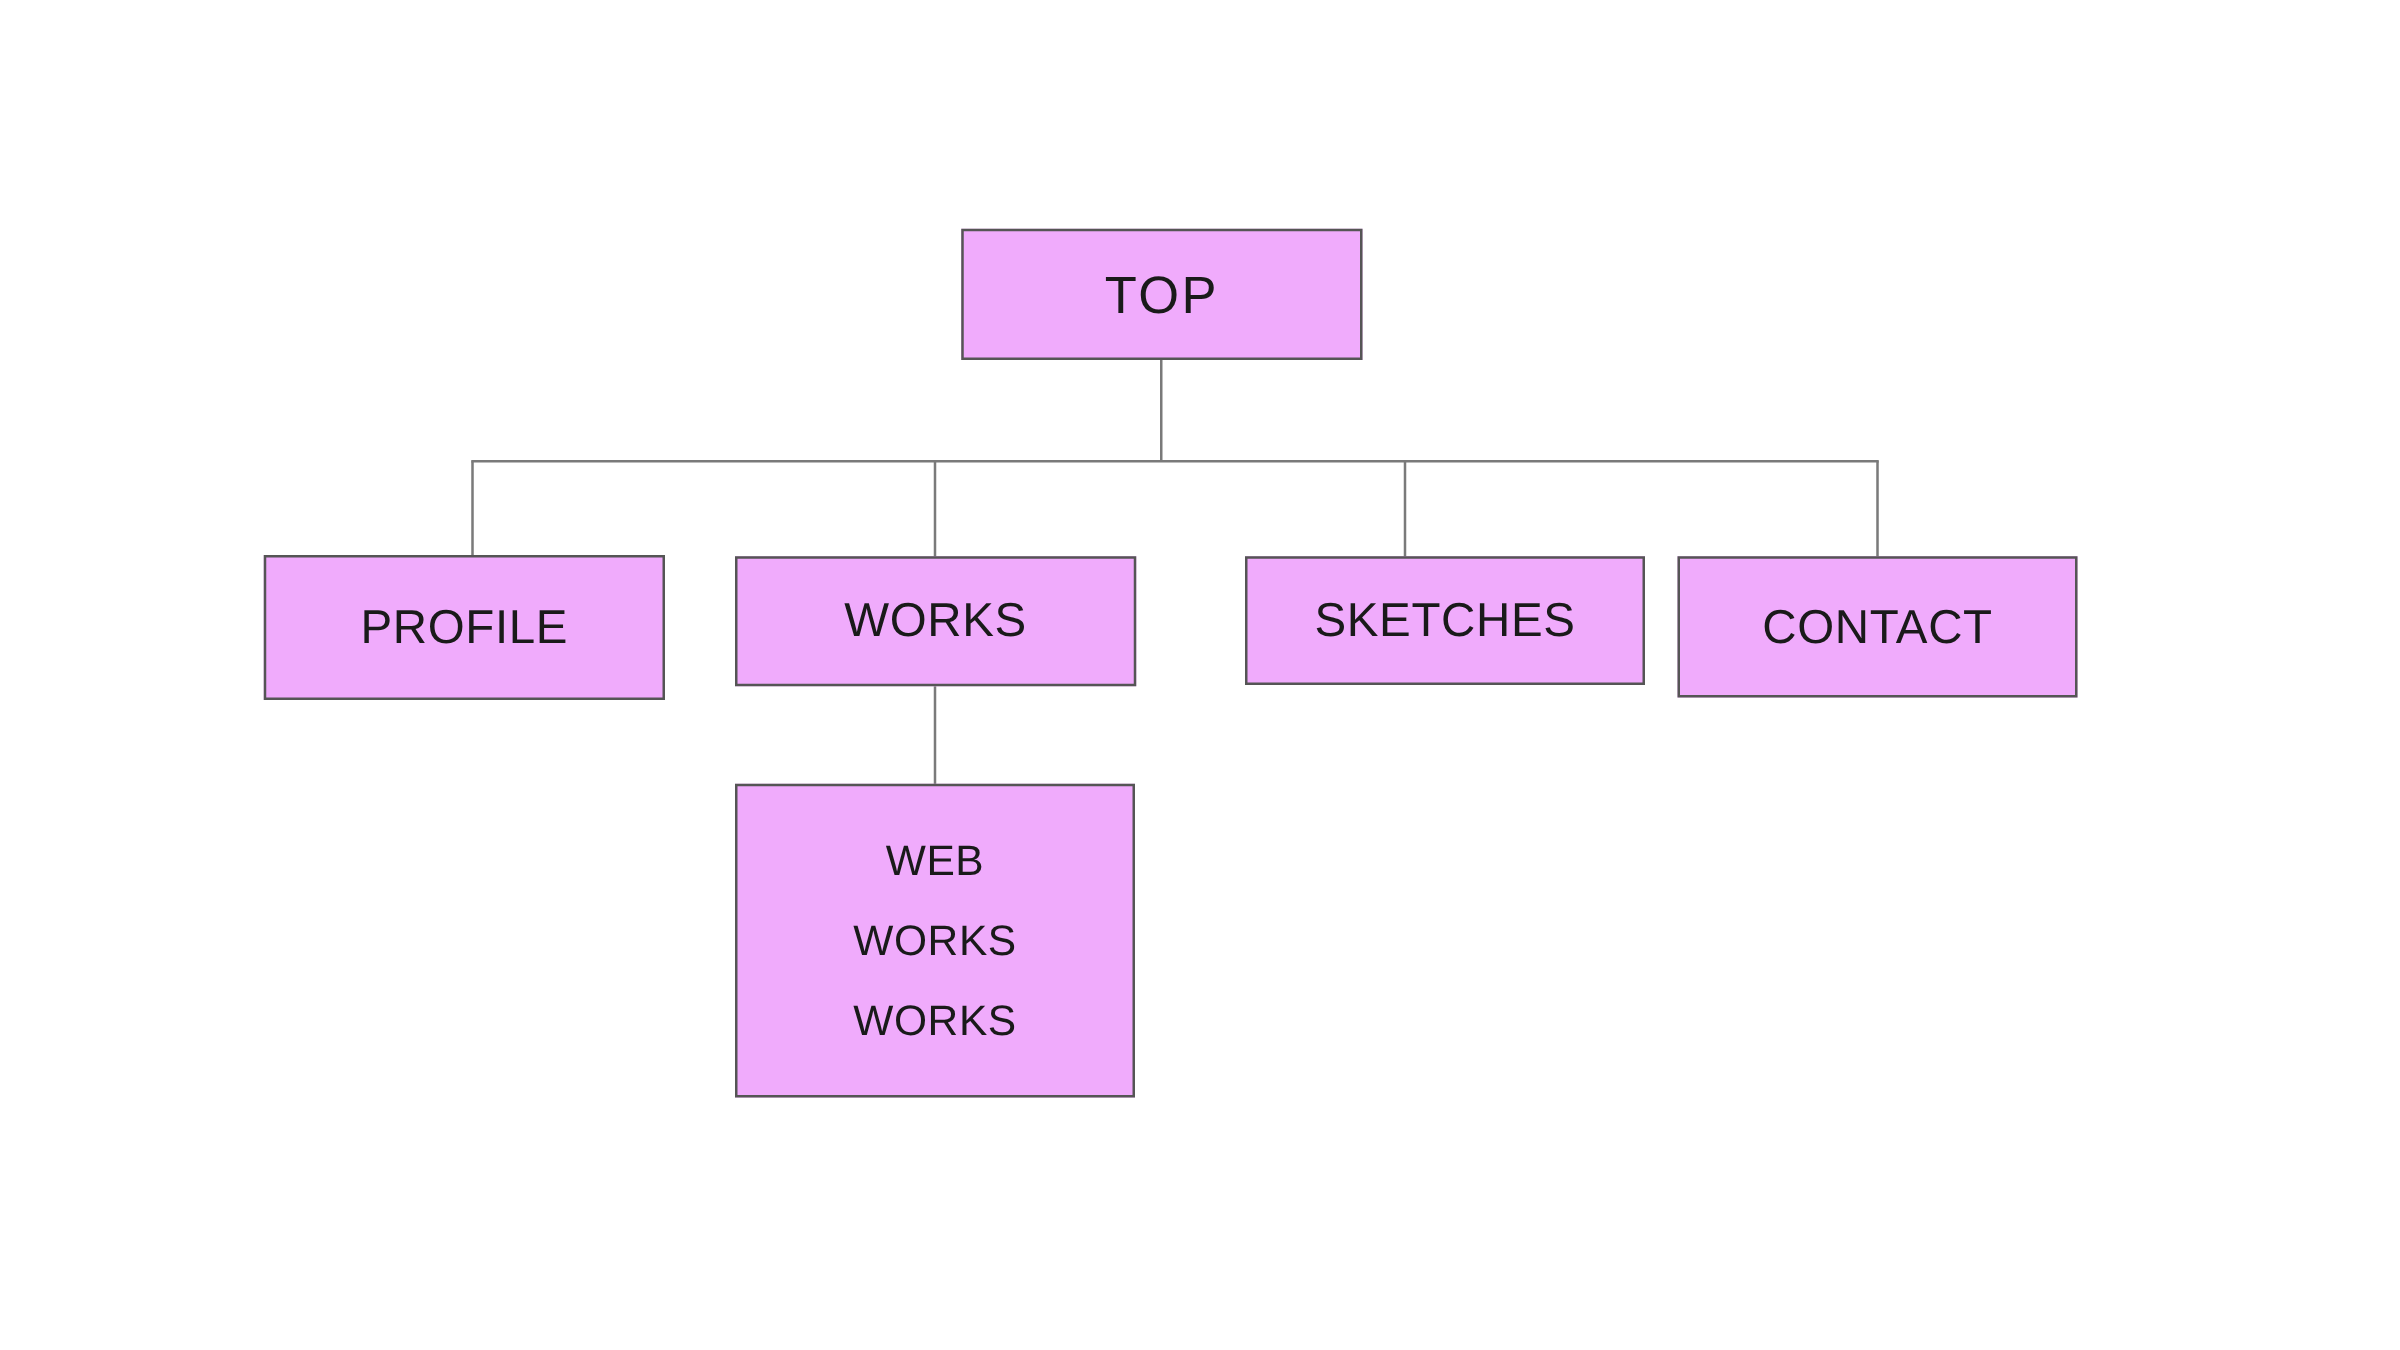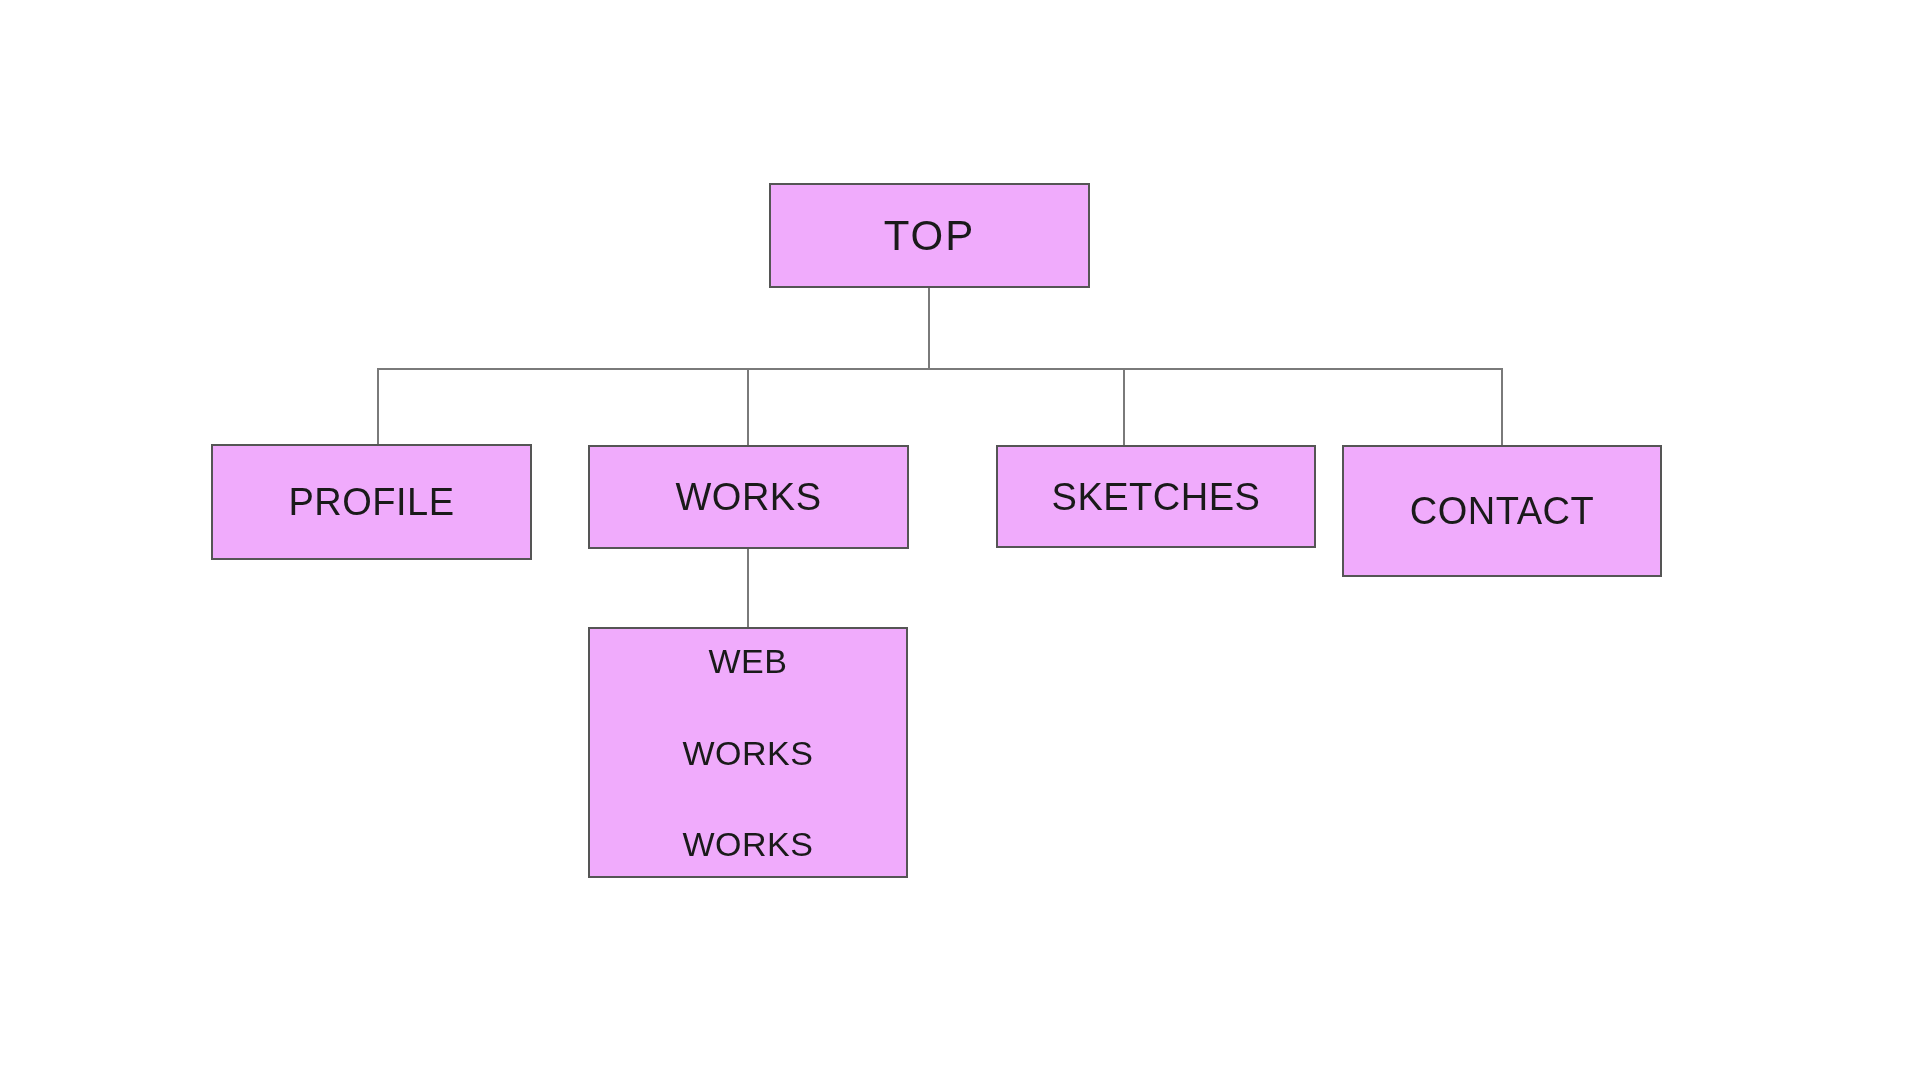--- a/index.html
+++ b/index.html
@@ -80,23 +80,23 @@
   </div>
 
   <div class="node" id="node-works" style="left:588px; top:445px; width:321px; height:104px;">
     <span class="label">WORKS</span>
   </div>
 
   <div class="node" id="node-sketches" style="left:996px; top:445px; width:320px; height:103px;">
     <span class="label">SKETCHES</span>
   </div>
 
-  <div class="node" id="node-contact" style="left:1342px; top:445px; width:320px; height:132px;text-align:center;">
+  <div class="node" id="node-contact" style="left:1342px; top:445px; width:320px; height:113px;text-align:center;">
     <span class="label">CONTACT</span>
   </div>
 
-  <div class="node" id="node-works-children" style="left:588px; top:627px; width:320px; height:251px;justify-content:space-between;">
+  <div class="node" id="node-works-children" style="left:588px; top:627px; width:320px; height:251px;">
     <span class="sub-label">WEB</span>
     <span class="sub-label">WORKS</span>
     <span class="sub-label">WORKS</span>
   </div>
 
 </div>
 
 </body></html>

